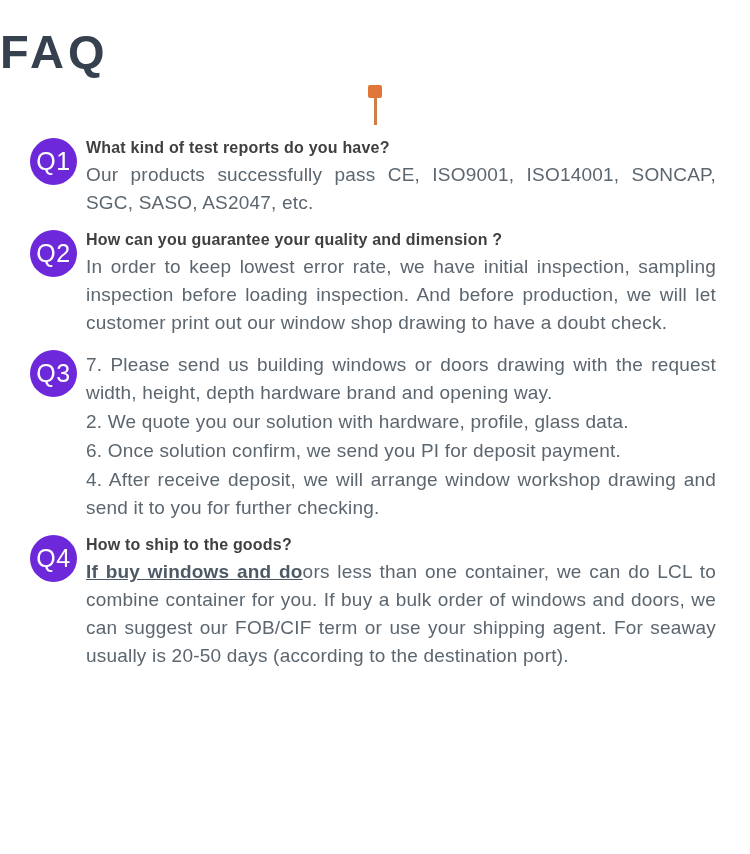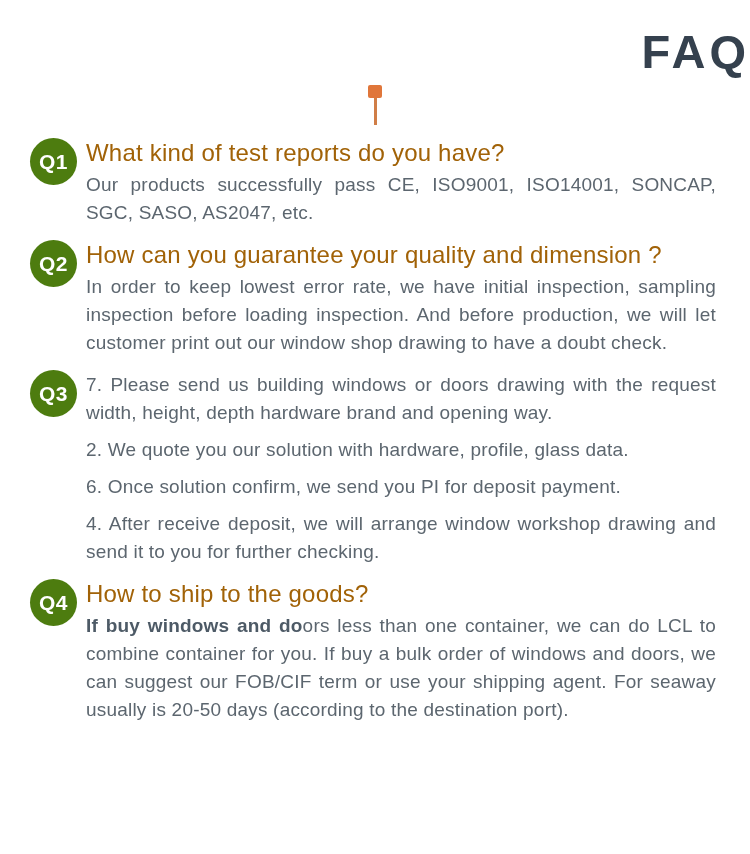--- a/index.html
+++ b/index.html
@@ -9,21 +9,21 @@
   }
   .page {
     width: 750px;
     height: 854px;
     margin: 0 auto;
     background: #ffffff;
     overflow: hidden;
   }
   .page-title {
     margin-top: 24px;
-    text-align: right;
+    text-align: left;
     font-size: 47px;
     font-weight: bold;
     letter-spacing: 4px;
     color: #35414e;
   }
   .pin {
     width: 14px;
     margin: 6px auto 0 auto;
     display: flex;
     flex-direction: column;
@@ -48,54 +48,55 @@
     display: flex;
     align-items: flex-start;
     gap: 9px;
     margin-top: 13px;
   }
   .badge {
     flex: 0 0 auto;
     width: 47px;
     height: 47px;
     border-radius: 50%;
-    background: #4d7c0f;
+    background: #6d28d9;
     color: #ffffff;
-    font-size: 21px;
-    font-weight: bold;
+    font-size: 25px;
+    font-weight: normal;
     display: flex;
     align-items: center;
     justify-content: center;
     letter-spacing: 0.5px;
   }
   .content {
     flex: 1 1 auto;
     min-width: 0;
     padding-top: 1px;
   }
   .question {
-    font-size: 24px;
-    font-weight: normal;
-    color: #a16207;
+    font-size: 16px;
+    font-weight: bold;
+    color: #404040;
     margin-bottom: 4px;
     letter-spacing: 0.2px;
   }
   .answer {
     font-size: 19px;
     line-height: 28px;
     color: #5c666f;
     text-align: justify;
     letter-spacing: 0.2px;
   }
   .answer + .answer {
-    margin-top: 9px;
+    margin-top: 1px;
   }
   .answer .bold-lead {
     font-weight: bold;
     color: #4d5a66;
+    text-decoration: underline;
   }
 </style>
 </head>
 <body>
 
 <div class="page">
 
   <h1 class="page-title">FAQ</h1>
 
   <div class="pin">

